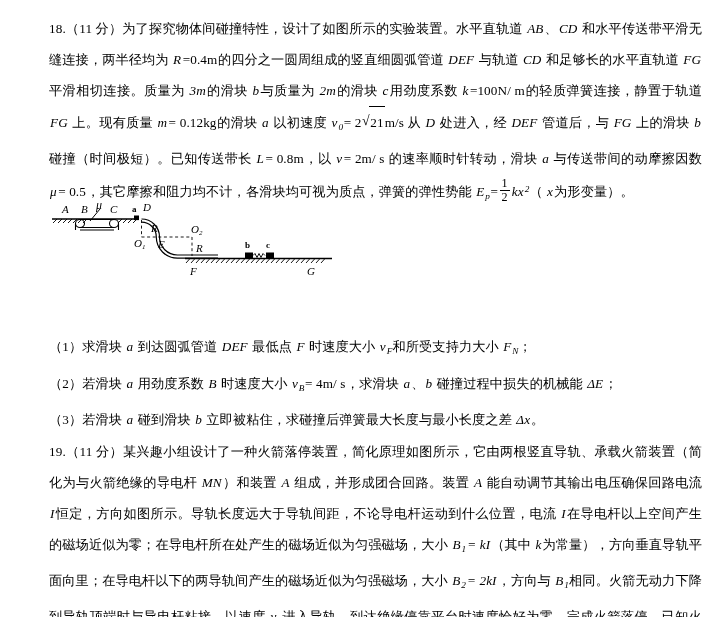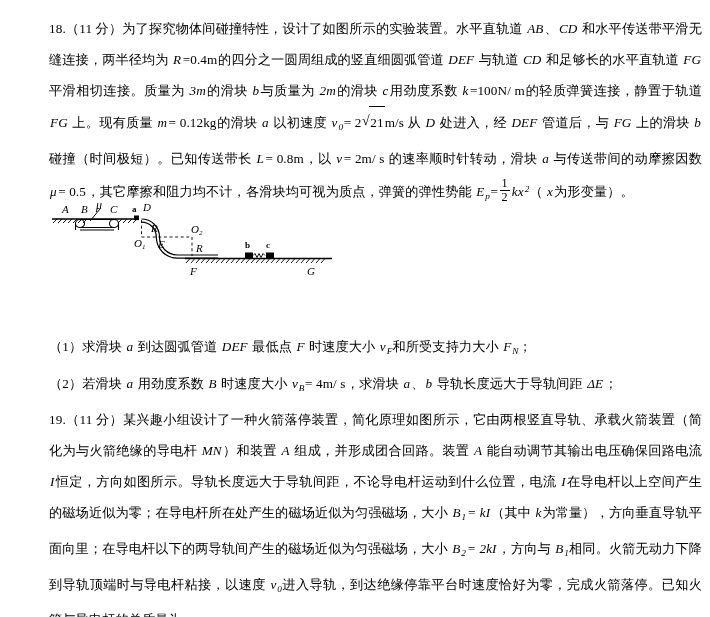--- a/index.html
+++ b/index.html
@@ -117,22 +117,23 @@
 <div class="page">
 
   <div class="body-text">
 
     <p class="para"><span>18.（11 分）</span><span>为了探究物体间碰撞特性，设计了如图所示的实验装置。水平直轨道 </span><span class="mi">AB</span><span>、</span><span class="mi">CD</span><span> 和水平传送带平滑无缝连接，两半径均为 </span><span class="mi">R</span><span class="mn">=0.4m</span><span>的四分之一圆周组成的竖直细圆弧管道 </span><span class="mi">DEF</span><span> 与轨道 </span><span class="mi">CD</span><span> 和足够长的水平直轨道 </span><span class="mi">FG</span><span>平滑相切连接。质量为 </span><span class="mi">3m</span><span>的滑块 </span><span class="mi">b</span><span>与质量为 </span><span class="mi">2m</span><span>的滑块 </span><span class="mi">c</span><span>用劲度系数 </span><span class="mi">k</span><span class="mn">=100N/ m</span><span>的轻质弹簧连接，静置于轨道 </span><span class="mi">FG</span><span> 上。现有质量 </span><span class="mi">m</span><span class="mn">= 0.12kg</span><span>的滑块 </span><span class="mi">a</span><span> 以初速度 </span><span class="mi">v</span><span class="sub">0</span><span class="mn">= 2</span><span class="sqrt"><span class="rad">21</span></span><span class="mup">m/s</span><span> 从 </span><span class="mi">D</span><span> 处进入，经 </span><span class="mi">DEF</span><span> 管道后，与 </span><span class="mi">FG</span><span> 上的滑块 </span><span class="mi">b</span><span> 碰撞（时间极短）。已知传送带长 </span><span class="mi">L</span><span class="mn">= 0.8m</span><span>，以 </span><span class="mi">v</span><span class="mn">= 2m/ s</span><span> 的速率顺时针转动，滑块 </span><span class="mi">a</span><span> 与传送带间的动摩擦因数 </span><span class="mi">μ</span><span class="mn">= 0.5</span><span>，其它摩擦和阻力均不计，各滑块均可视为质点，弹簧的弹性势能 </span><span class="mi">E</span><span class="sub">p</span><span class="mn">=</span><span class="frac"><span class="num">1</span><span class="den">2</span></span><span class="mi">kx</span><span class="sup">2</span><span>（ </span><span class="mi">x</span><span>为形变量）。</span></p>
 
     <div style="height:118px"></div>
 
     <p class="para"><span>（1）</span><span>求滑块 </span><span class="mi">a</span><span> 到达圆弧管道 </span><span class="mi">DEF</span><span> 最低点 </span><span class="mi">F</span><span> 时速度大小 </span><span class="mi">v</span><span class="sub">F</span><span>和所受支持力大小 </span><span class="mi">F</span><span class="sub">N</span><span>；</span></p>
 
-    <p class="para"><span>（2）</span><span>若滑块 </span><span class="mi">a</span><span> 用劲度系数 </span><span class="mi">B</span><span> 时速度大小 </span><span class="mi">v</span><span class="sub">B</span><span class="mn">= 4m/ s</span><span>，求滑块 </span><span class="mi">a</span><span>、</span><span class="mi">b</span><span> 导轨长度远大于导轨间距 </span><span class="mi">ΔE</span><span>；</span></p>
-
+    <p class="para"><span>（2）</span><span>若滑块 </span><span class="mi">a</span><span> 用劲度系数 </span><span class="mi">B</span><span> 时速度大小 </span><span class="mi">v</span><span class="sub">B</span><span class="mn">= 4m/ s</span><span>，求滑块 </span><span class="mi">a</span><span>、</span><span class="mi">b</span><span> 碰撞过程中损失的机械能 </span><span class="mi">ΔE</span><span>；</span></p>
+
+    <p class="para"><span>（3）</span><span>若滑块 </span><span class="mi">a</span><span> 碰到滑块 </span><span class="mi">b</span><span> 立即被粘住，求碰撞后弹簧最大长度与最小长度之差 </span><span class="mi">Δx</span><span>。</span></p>
 
     <p class="para"><span>19.（11 分）</span><span>某兴趣小组设计了一种火箭落停装置，简化原理如图所示，它由两根竖直导轨、承载火箭装置（简化为与火箭绝缘的导电杆 </span><span class="mi">MN</span><span>）和装置 </span><span class="mi">A</span><span> 组成，并形成团合回路。装置 </span><span class="mi">A</span><span> 能自动调节其输出电压确保回路电流 </span><span class="mi">I</span><span>恒定，方向如图所示。导轨长度远大于导轨间距，不论导电杆运动到什么位置，电流 </span><span class="mi">I</span><span>在导电杆以上空间产生的磁场近似为零；在导电杆所在处产生的磁场近似为匀强磁场，大小 </span><span class="mi">B</span><span class="sub">1</span><span class="mi">= kI</span><span>（其中 </span><span class="mi">k</span><span>为常量），方向垂直导轨平面向里；在导电杆以下的两导轨间产生的磁场近似为匀强磁场，大小 </span><span class="mi">B</span><span class="sub">2</span><span class="mi">= 2kI</span><span>，方向与 </span><span class="mi">B</span><span class="sub">1</span><span>相同。火箭无动力下降到导轨顶端时与导电杆粘接，以速度 </span><span class="mi">v</span><span class="sub">0</span><span>进入导轨，到达绝缘停靠平台时速度恰好为零，完成火箭落停。已知火箭与导电杆的总质量为 </span></p>
 
   </div>
 
   <div class="figure">
     <svg width="305" height="108" viewBox="0 0 305 108" xmlns="http://www.w3.org/2000/svg">
       <defs>
         <pattern id="hatchR" width="6" height="6" patternUnits="userSpaceOnUse" patternTransform="rotate(0)">
           <path d="M0,6 L6,0" stroke="#000" stroke-width="0.9"></path>

